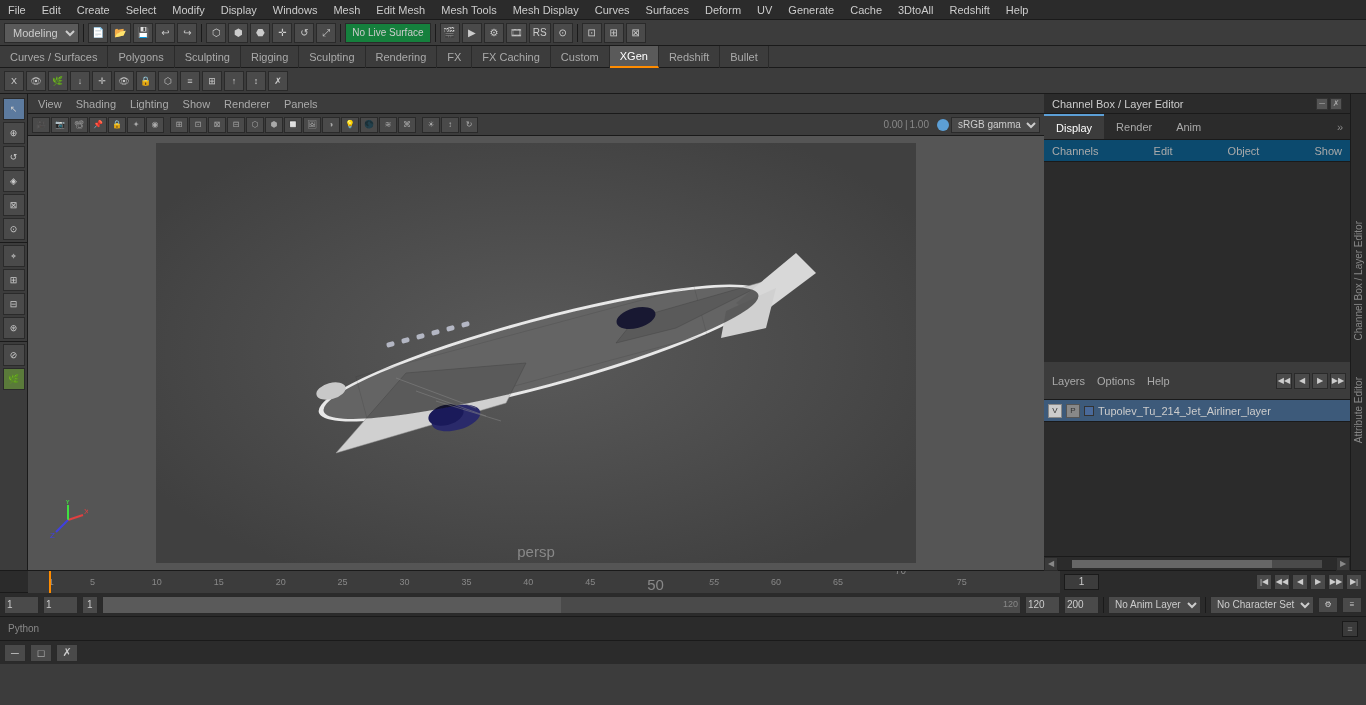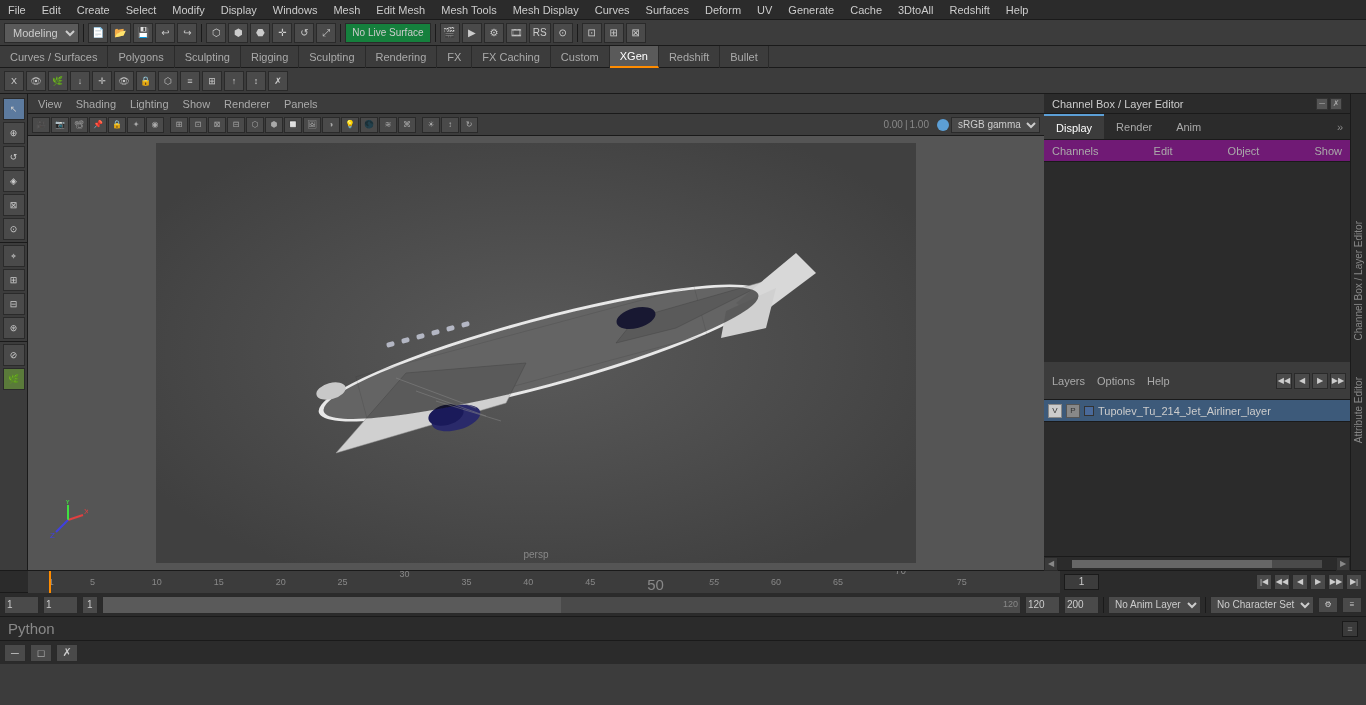--- a/index.html
+++ b/index.html
@@ -196,21 +196,21 @@
       display: flex;
       align-items: center;
       justify-content: center;
     }
     #viewport-label {
       position: absolute;
       bottom: 10px;
       left: 50%;
       transform: translateX(-50%);
       color: #888888;
-      font-size: 10px;
+      font-size: 15px;
     }
     #axis-indicator {
       position: absolute;
       bottom: 30px;
       left: 20px;
       width: 40px;
       height: 40px;
     }
     #right-panel-header {
       height: 20px;
@@ -240,21 +240,21 @@
       color: #ffffff;
       border-top: 2px solid #5c9fd6;
     }
     #channels-row {
       height: 22px;
       display: flex;
       align-items: center;
       justify-content: space-between;
       padding: 0 8px;
       border-bottom: 1px solid #1a1a1a;
-      background: #701a75;
+      background: #0c4a6e;
     }
     .channels-btn {
       color: #aaaaaa;
       cursor: pointer;
       font-size: 11px;
     }
     #layer-toolbar {
       height: 38px;
       display: flex;
       align-items: center;
@@ -790,21 +790,21 @@
   <div id="timeline-ruler" style="flex:1;height:22px;background:#3c3c3c;position:relative;overflow:hidden;">
 
     <div style="position:absolute;top:0;left:0;right:0;bottom:0;display:flex;align-items:flex-end;padding:0 4px;">
 
       <span style="position:absolute;left:2%;bottom:6px;color:#888;font-size:9px;">1</span>
       <span style="position:absolute;left:6%;bottom:6px;color:#888;font-size:9px;">5</span>
       <span style="position:absolute;left:12%;bottom:6px;color:#888;font-size:9px;">10</span>
       <span style="position:absolute;left:18%;bottom:6px;color:#888;font-size:9px;">15</span>
       <span style="position:absolute;left:24%;bottom:6px;color:#888;font-size:9px;">20</span>
       <span style="position:absolute;left:30%;bottom:6px;color:#888;font-size:9px;">25</span>
-      <span style="position:absolute;left:36%;bottom:14px;color:#888;font-size:9px;">30</span>
+      <span style="position:absolute;left:36%;bottom:6px;color:#888;font-size:9px;">30</span>
       <span style="position:absolute;left:42%;bottom:6px;color:#888;font-size:9px;">35</span>
       <span style="position:absolute;left:48%;bottom:6px;color:#888;font-size:9px;">40</span>
       <span style="position:absolute;left:54%;bottom:6px;color:#888;font-size:9px;">45</span>
       <span style="position:absolute;left:60%;bottom:0;color:#888;font-size:15px;">50</span>
       <span style="position:absolute;left:66%;bottom:6px;color:#888;font-size:9px;font-style:italic;">55</span>
       <span style="position:absolute;left:72%;bottom:6px;color:#888;font-size:9px;">60</span>
       <span style="position:absolute;left:78%;bottom:6px;color:#888;font-size:9px;">65</span>
       <span style="position:absolute;left:84%;bottom:17px;color:#888;font-size:10px;margin-top:48px;">70</span>
       <span style="position:absolute;left:90%;bottom:6px;color:#888;font-size:9px;">75</span>
 
@@ -845,21 +845,21 @@
   </select>
   <div class="bottom-separator"></div>
   <select class="bottom-dropdown">
     <option>No Character Set</option>
   </select>
   <div class="toolbar-btn" style="width:16px;height:16px;font-size:8px;">⚙</div>
   <div class="toolbar-btn" style="width:16px;height:16px;font-size:8px;">≡</div>
 </div>
 
 <div id="python-bar">
-  <span style="color:#888;font-size:15px;margin-right:4px;">Python</span>
+  <span style="color:#888;font-size:10px;margin-right:4px;">Python</span>
   <input type="text" id="python-input" placeholder="" style="">
   <div style="width:16px;height:16px;background:#3a3a3a;border:1px solid #1a1a1a;display:flex;align-items:center;justify-content:center;color:#888;cursor:pointer;font-size:9px;margin-left:auto;">≡</div>
 </div>
 
 <div style="height:24px;background:#2b2b2b;display:flex;align-items:center;border-top:1px solid #1a1a1a;padding:0 4px;gap:4px;">
   <div style="width:22px;height:18px;background:#4a4a4a;border:1px solid #2a2a2a;display:flex;align-items:center;justify-content:center;cursor:pointer;">─</div>
   <div style="width:22px;height:18px;background:#4a4a4a;border:1px solid #2a2a2a;display:flex;align-items:center;justify-content:center;cursor:pointer;">□</div>
   <div style="width:22px;height:18px;background:#4a4a4a;border:1px solid #2a2a2a;display:flex;align-items:center;justify-content:center;cursor:pointer;">✗</div>
 </div>
 

